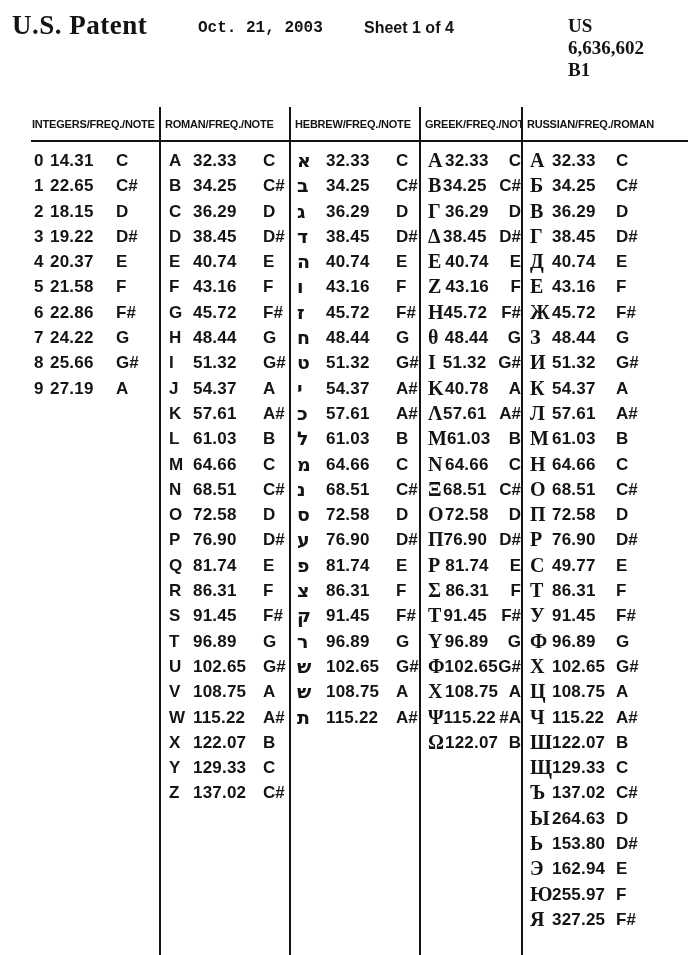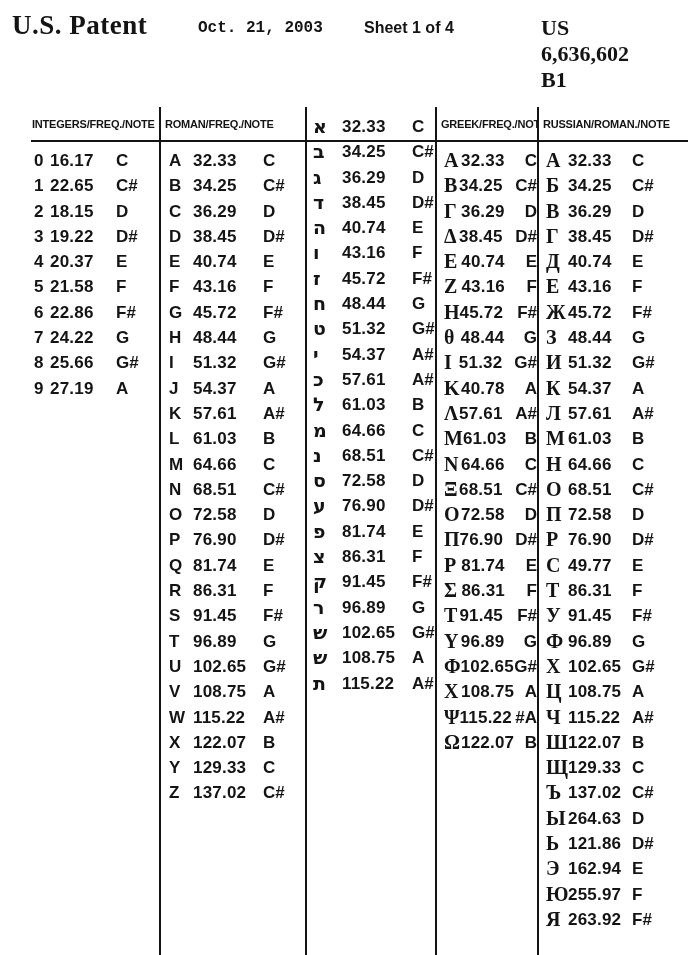--- a/index.html
+++ b/index.html
@@ -19,37 +19,37 @@
     position:absolute;left:198px;top:19px;
     font-family:Liberation Mono, monospace;
     font-weight:bold;font-size:16px;
   }
   .pat-sheet{
     position:absolute;left:344px;top:19px;
     font-family:Liberation Sans, sans-serif;
     font-weight:bold;font-size:16px;margin-left:20px;
   }
   .pat-number{
-    position:absolute;left:541px;top:15px;
+    position:absolute;left:568px;top:15px;
     font-family:"Liberation Serif","DejaVu Serif",serif;
-    font-weight:bold;font-size:22px;
+    font-weight:bold;font-size:19px;
   }
   
   .freq-table{
     position:absolute;left:31px;top:107px;width:657px;height:848px;
     display:flex;align-items:stretch;
   }
   .header-rule{
     position:absolute;left:0;top:33px;width:657px;height:2px;
     background:#141414;z-index:2;
   }
   .col{box-sizing:border-box;height:100%;overflow:hidden;}
   .col.bordered{border-left:2px solid #141414;}
   .col-0{width:128px;}
-  .col-1{width:146px;}
+  .col-1{width:130px;}
   .col-2{width:130px;}
   .col-3{width:102px;}
   .col-4{width:141px;}
   .col-head{
     height:34px;display:flex;align-items:center;
     font-size:11px;font-weight:bold;letter-spacing:-0.2px;
     white-space:nowrap;padding-left:4px;
   }
   .col-0 .col-head{padding-left:1px;}
   .rows{padding-top:7px;}
@@ -82,21 +82,21 @@
   <span class="pat-number">US 6,636,602 B1</span>
 </div>
 
 <div class="freq-table" id="freq-table">
   <div class="header-rule"></div>
 <div class="col col-0 script-sans">
       <div class="col-head">INTEGERS/FREQ./NOTE</div>
       <div class="rows">
         <div class="row">
           <span class="cell-l">0</span>
-          <span class="cell-f">16.17</span>
+          <span class="cell-f">14.31</span>
           <span class="cell-n">C</span>
         </div>
         <div class="row">
           <span class="cell-l">1</span>
           <span class="cell-f">22.65</span>
           <span class="cell-n">C#</span>
         </div>
         <div class="row">
           <span class="cell-l">2</span>
           <span class="cell-f">18.15</span>
@@ -268,20 +268,21 @@
           <span class="cell-n">C</span>
         </div>
         <div class="row">
           <span class="cell-l">Z</span>
           <span class="cell-f">137.02</span>
           <span class="cell-n">C#</span>
         </div>
       </div>
     </div>
     <div class="col col-2 script-hebrew bordered">
+      <div class="col-head">HEBREW/FREQ./NOTE</div>
       <div class="rows">
         <div class="row">
           <span class="cell-l">א</span>
           <span class="cell-f">32.33</span>
           <span class="cell-n">C</span>
         </div>
         <div class="row">
           <span class="cell-l">ב</span>
           <span class="cell-f">34.25</span>
           <span class="cell-n">C#</span>
@@ -512,21 +513,21 @@
           <span class="cell-n">#A</span>
         </div>
         <div class="row">
           <span class="cell-l">Ω</span>
           <span class="cell-f">122.07</span>
           <span class="cell-n">B</span>
         </div>
       </div>
     </div>
     <div class="col col-4 script-serif bordered">
-      <div class="col-head">RUSSIAN/ROMAN./NOTE</div>
+      <div class="col-head">RUSSIAN/FREQ./ROMAN</div>
       <div class="rows">
         <div class="row">
           <span class="cell-l">А</span>
           <span class="cell-f">32.33</span>
           <span class="cell-n">C</span>
         </div>
         <div class="row">
           <span class="cell-l">Б</span>
           <span class="cell-f">34.25</span>
           <span class="cell-n">C#</span>
@@ -651,33 +652,33 @@
           <span class="cell-f">137.02</span>
           <span class="cell-n">C#</span>
         </div>
         <div class="row">
           <span class="cell-l">Ы</span>
           <span class="cell-f">264.63</span>
           <span class="cell-n">D</span>
         </div>
         <div class="row">
           <span class="cell-l">Ь</span>
-          <span class="cell-f">121.86</span>
+          <span class="cell-f">153.80</span>
           <span class="cell-n">D#</span>
         </div>
         <div class="row">
           <span class="cell-l">Э</span>
           <span class="cell-f">162.94</span>
           <span class="cell-n">E</span>
         </div>
         <div class="row">
           <span class="cell-l">Ю</span>
           <span class="cell-f">255.97</span>
           <span class="cell-n">F</span>
         </div>
         <div class="row">
           <span class="cell-l">Я</span>
-          <span class="cell-f">263.92</span>
+          <span class="cell-f">327.25</span>
           <span class="cell-n">F#</span>
         </div>
       </div>
     </div>
   </div>
 
 </body></html>

